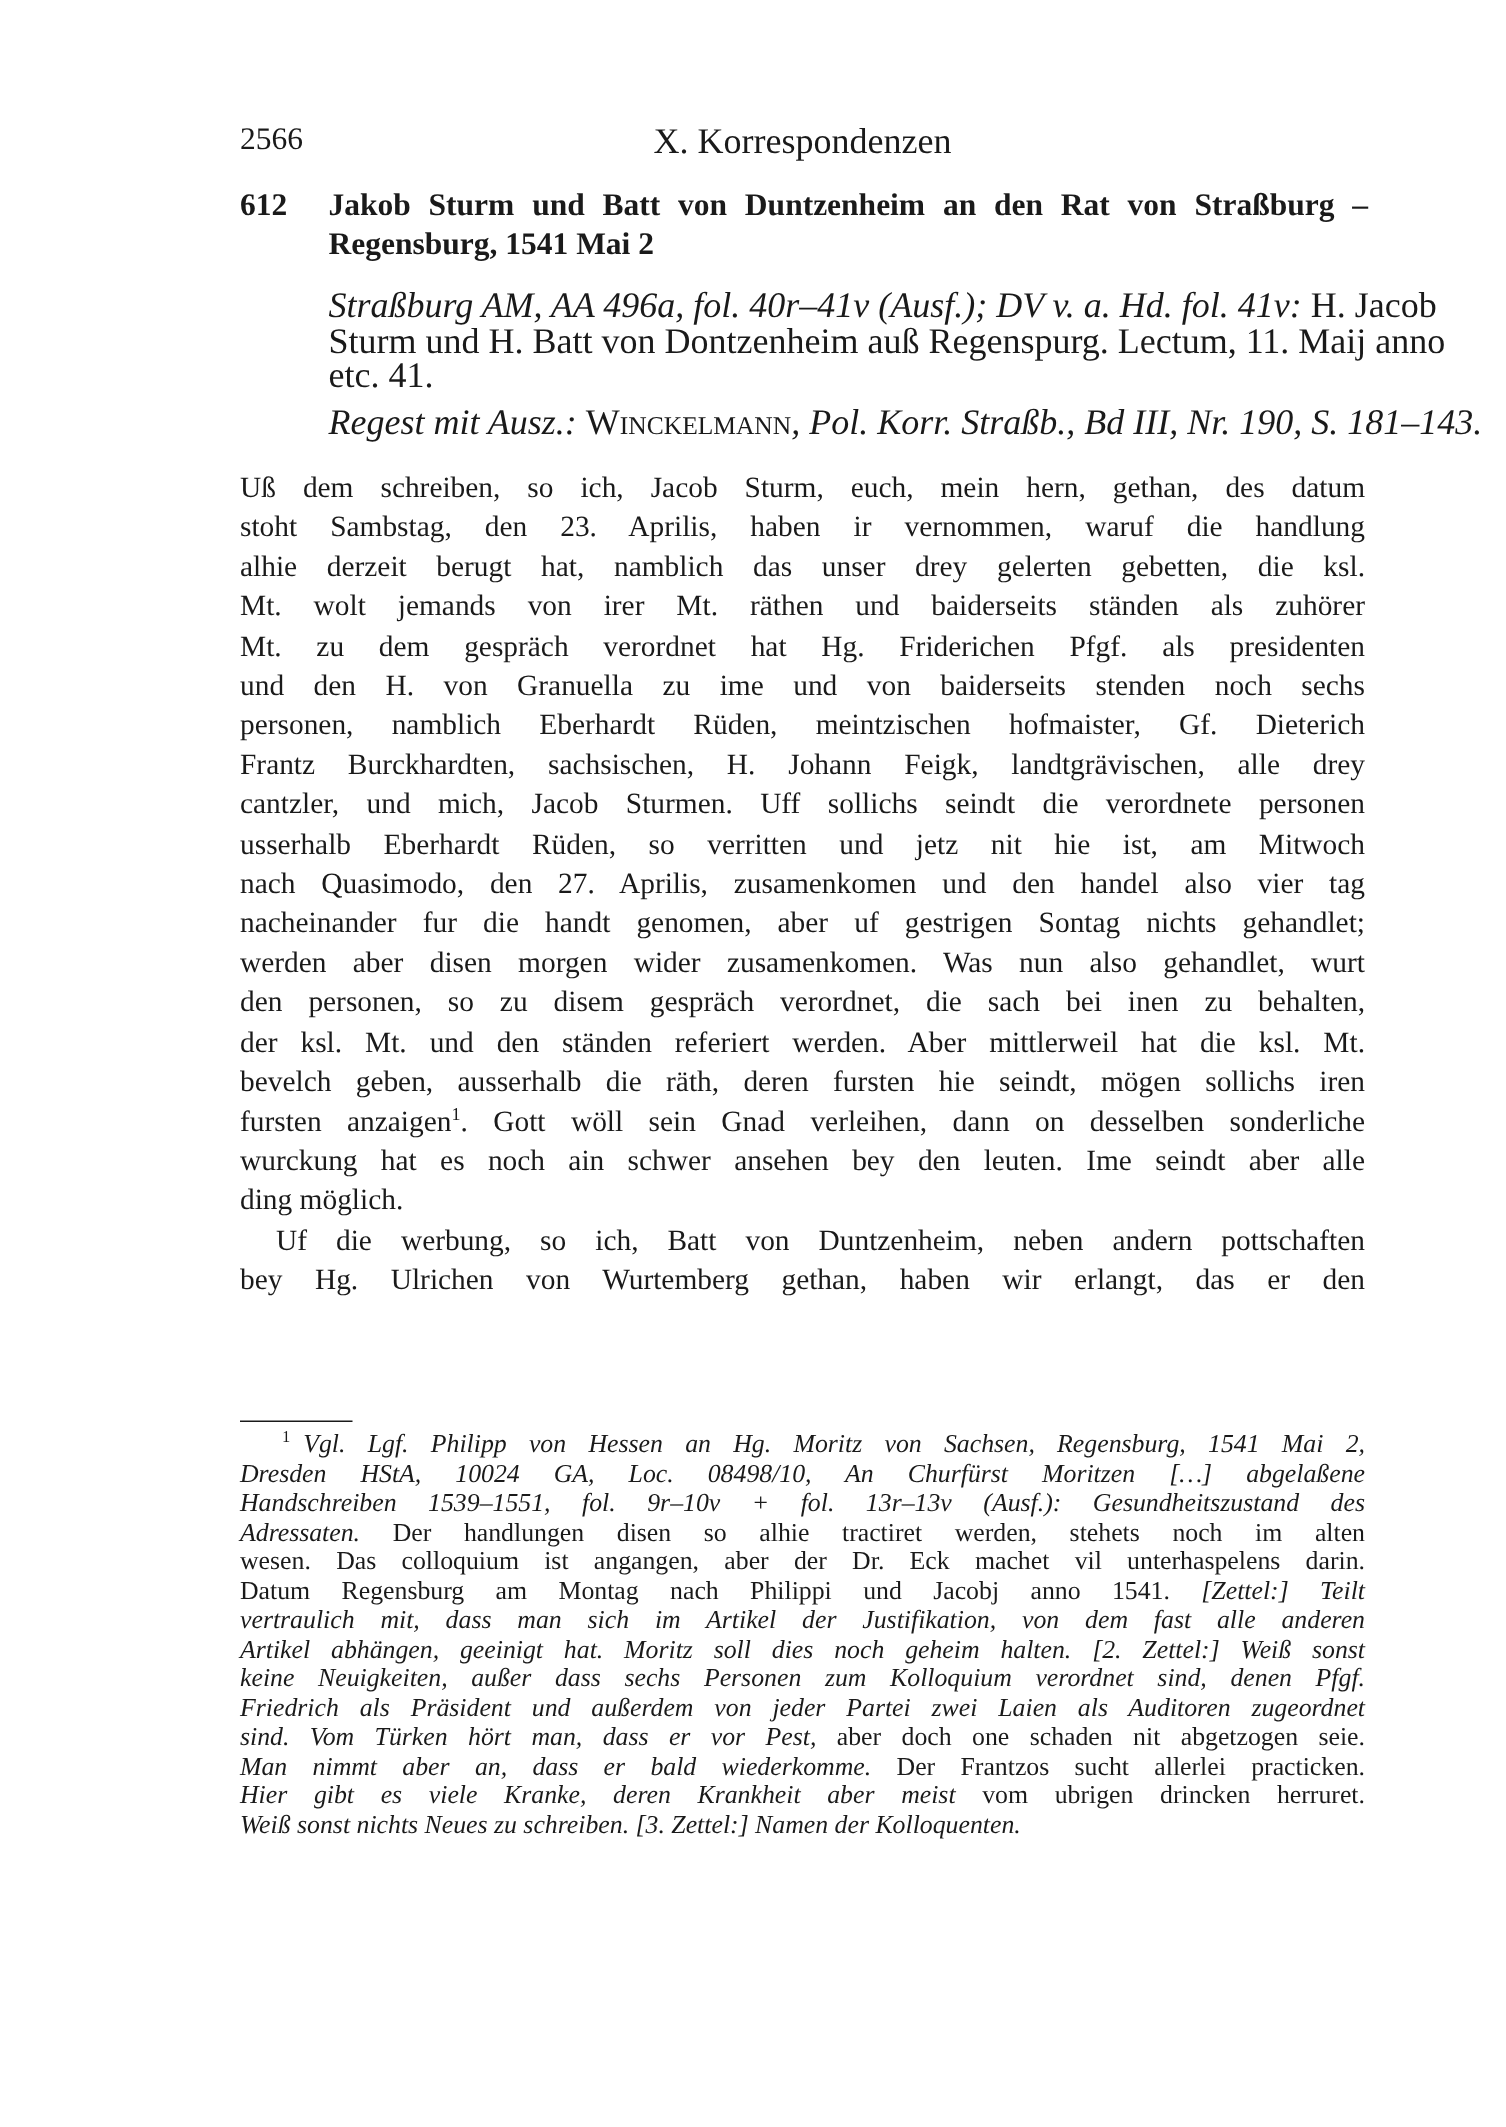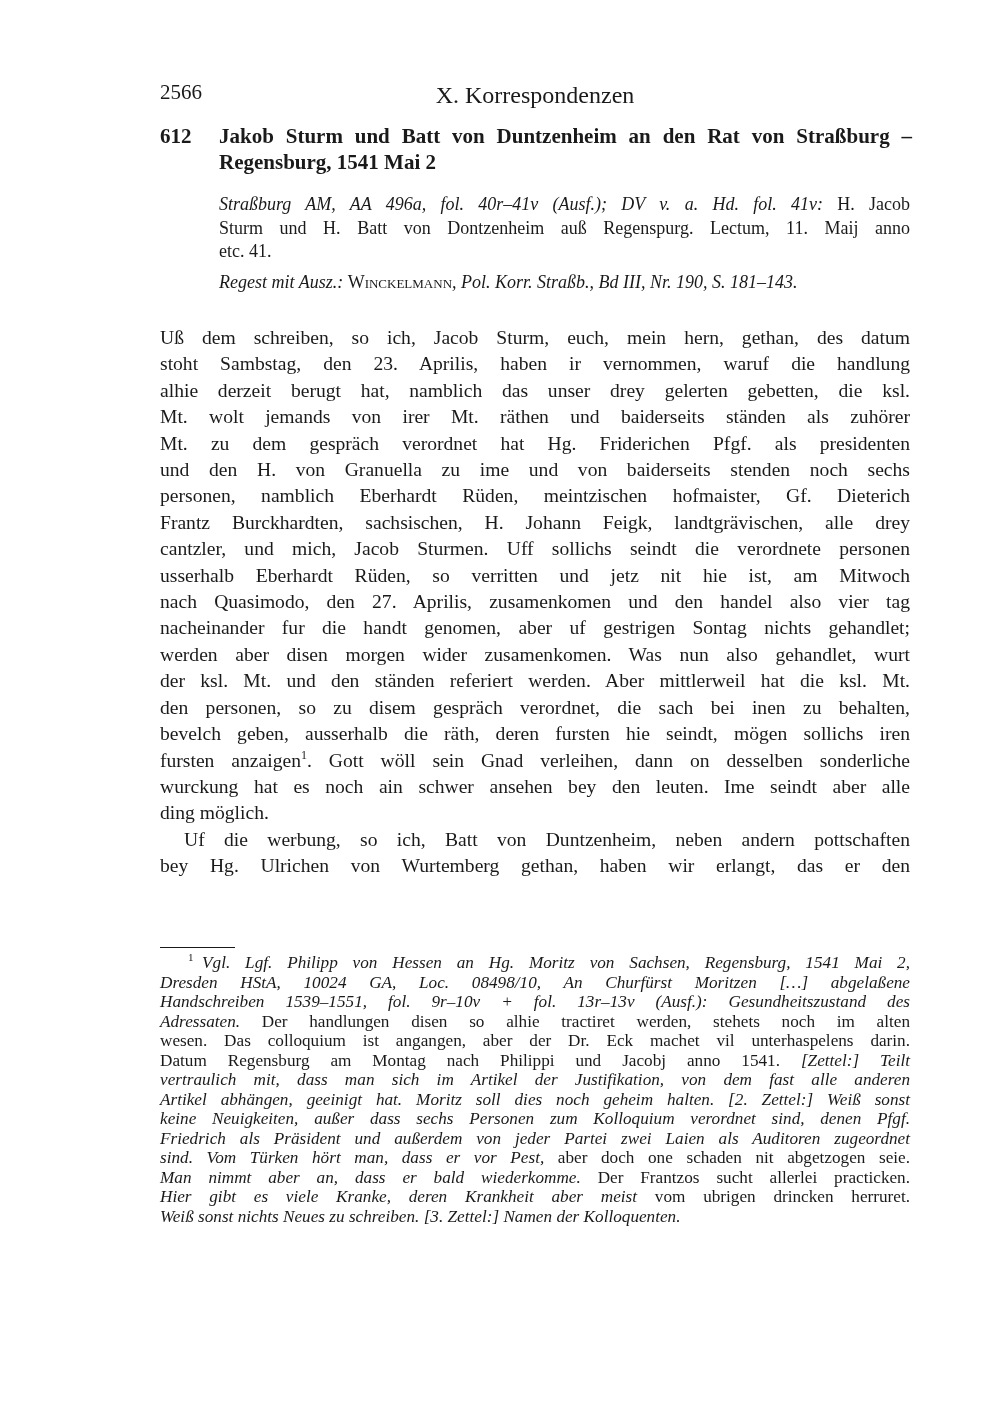--- a/index.html
+++ b/index.html
@@ -7,28 +7,28 @@
          font-family: "Liberation Serif", "DejaVu Serif", serif; color: #1a1a1a; }
   .page { position: absolute; left: 0; top: 0; width: 1004px; height: 1418px; }
   .running-head { position: absolute; top: 80px; left: 160px; width: 750px; height: 26px; font-size: 21px; }
   .page-num { position: absolute; left: 0; top: 0; }
   .section-title { position: absolute; left: 0; width: 750px; text-align: center; top: 2px; font-size: 24px; }
   .heading { position: absolute; left: 160px; top: 123px; width: 752px; font-weight: bold; font-size: 21px; line-height: 26px; }
   .heading .num { position: absolute; left: 0; top: 0; }
   .heading .title { position: absolute; left: 59px; width: 693px; }
   .heading .line { display: block; text-align: justify; text-align-last: justify; white-space: nowrap; }
   .heading .line.last { text-align-last: left; }
-  .meta { position: absolute; left: 219px; width: 691px; font-size: 18px; line-height: 23.5px; }
+  .meta { position: absolute; left: 219px; width: 691px; font-size: 24px; line-height: 23.5px; }
   .meta1 { top: 193px; }
   .meta2 { top: 271px; }
   .line { display: block; text-align: justify; text-align-last: justify; white-space: nowrap; overflow: visible; }
   .line.last { text-align-last: left; }
   .it { font-style: italic; }
   .sc { font-variant: small-caps; }
-  .body-text { position: absolute; left: 160px; top: 313px; width: 750px; font-size: 19.6px; line-height: 26.4px; margin-top: 12px; }
+  .body-text { position: absolute; left: 160px; top: 313px; width: 750px; font-size: 19.6px; line-height: 26.4px; }
   .indent { padding-left: 24px; }
   .fn-rule { position: absolute; left: 160px; top: 947px; width: 75px; height: 1px; background: #1a1a1a; }
   .footnotes { position: absolute; left: 160px; top: 953px; width: 750px; font-size: 17.2px; line-height: 19.5px; }
   .fn-mark { font-size: 11px; vertical-align: super; line-height: 0; }
   sup.ref { font-size: 12px; line-height: 0; }
 </style>
 </head>
 <body>
 
 <div class="page">
@@ -64,22 +64,22 @@
         <span class="line">Mt. wolt jemands von irer Mt. räthen und baiderseits ständen als zuhörer</span>
         <span class="line">Mt. zu dem gespräch verordnet hat Hg. Friderichen Pfgf. als presidenten</span>
         <span class="line">und den H. von Granuella zu ime und von baiderseits stenden noch sechs</span>
         <span class="line">personen, namblich Eberhardt Rüden, meintzischen hofmaister, Gf. Dieterich</span>
         <span class="line">Frantz Burckhardten, sachsischen, H. Johann Feigk, landtgrävischen, alle drey</span>
         <span class="line">cantzler, und mich, Jacob Sturmen. Uff sollichs seindt die verordnete personen</span>
         <span class="line">usserhalb Eberhardt Rüden, so verritten und jetz nit hie ist, am Mitwoch</span>
         <span class="line">nach Quasimodo, den 27. Aprilis, zusamenkomen und den handel also vier tag</span>
         <span class="line">nacheinander fur die handt genomen, aber uf gestrigen Sontag nichts gehandlet;</span>
         <span class="line">werden aber disen morgen wider zusamenkomen. Was nun also gehandlet, wurt</span>
+        <span class="line">den personen, so zu disem gespräch verordnet, die sach bei inen zu behalten,</span>
         <span class="line">der ksl. Mt. und den ständen referiert werden. Aber mittlerweil hat die ksl. Mt.</span>
-        <span class="line">den personen, so zu disem gespräch verordnet, die sach bei inen zu behalten,</span>
         <span class="line">bevelch geben, ausserhalb die räth, deren fursten hie seindt, mögen sollichs iren</span>
       </div>
     <span class="line"><span>fursten anzaigen</span><sup class="ref">1</sup><span>. Gott wöll sein Gnad verleihen, dann on desselben sonderliche</span></span>
     <div id="body-lines-2">
         <span class="line">wurckung hat es noch ain schwer ansehen bey den leuten. Ime seindt aber alle</span>
         <span class="line last">ding möglich.</span>
       </div>
     <div id="body-para2">
         <span class="line indent">Uf die werbung, so ich, Batt von Duntzenheim, neben andern pottschaften</span>
         <span class="line">bey Hg. Ulrichen von Wurtemberg gethan, haben wir erlangt, das er den</span>

